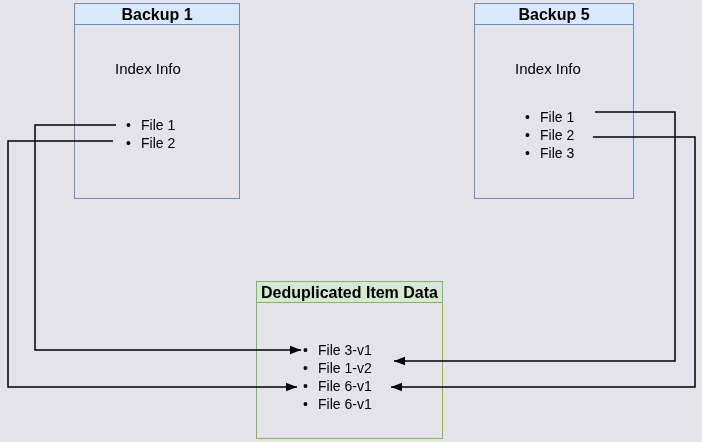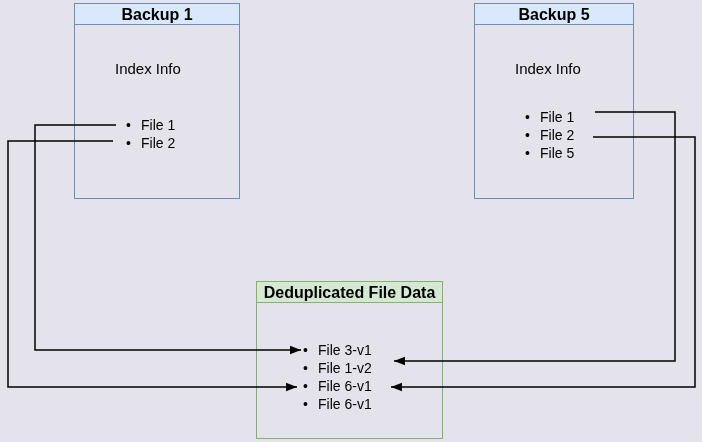--- a/index.html
+++ b/index.html
@@ -110,27 +110,27 @@
       <li>
         <span class="bullet">•</span>
         <span>File 1</span>
       </li>
       <li>
         <span class="bullet">•</span>
         <span>File 2</span>
       </li>
       <li>
         <span class="bullet">•</span>
-        <span>File 5</span>
+        <span>File 3</span>
       </li>
     </ul>
   </div>
 
   <div class="dbox green" style="left:256px;top:281px;width:187px;height:158px;">
-    <div class="dbox-header">Deduplicated File Data</div>
+    <div class="dbox-header">Deduplicated Item Data</div>
     <ul class="file-list" style="left:46px;top:59px;">
       <li>
         <span class="bullet">•</span>
         <span>File 3-v1</span>
       </li>
       <li>
         <span class="bullet">•</span>
         <span>File 1-v2</span>
       </li>
       <li>

